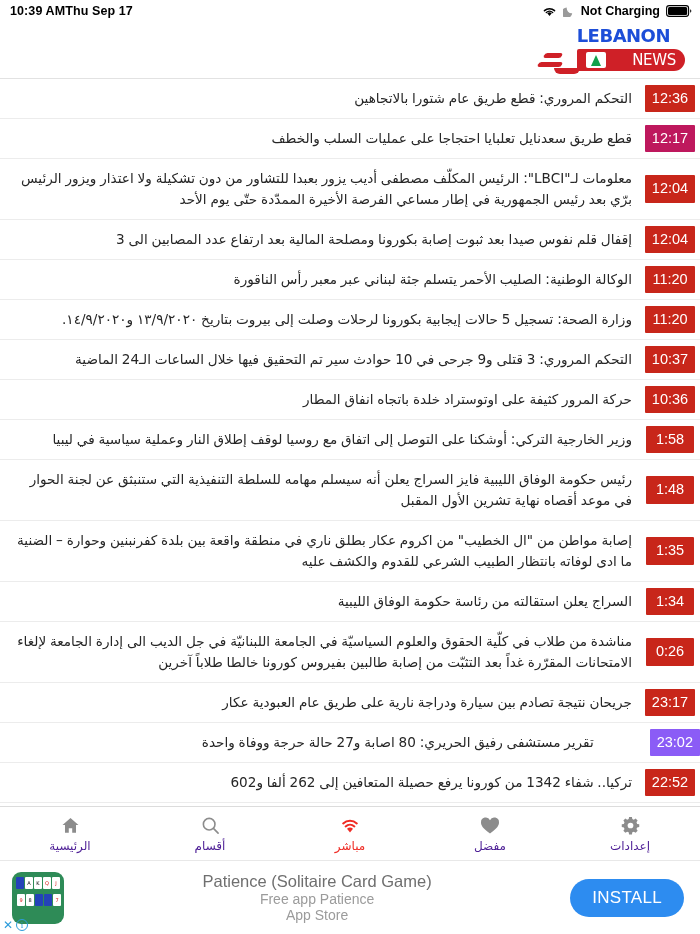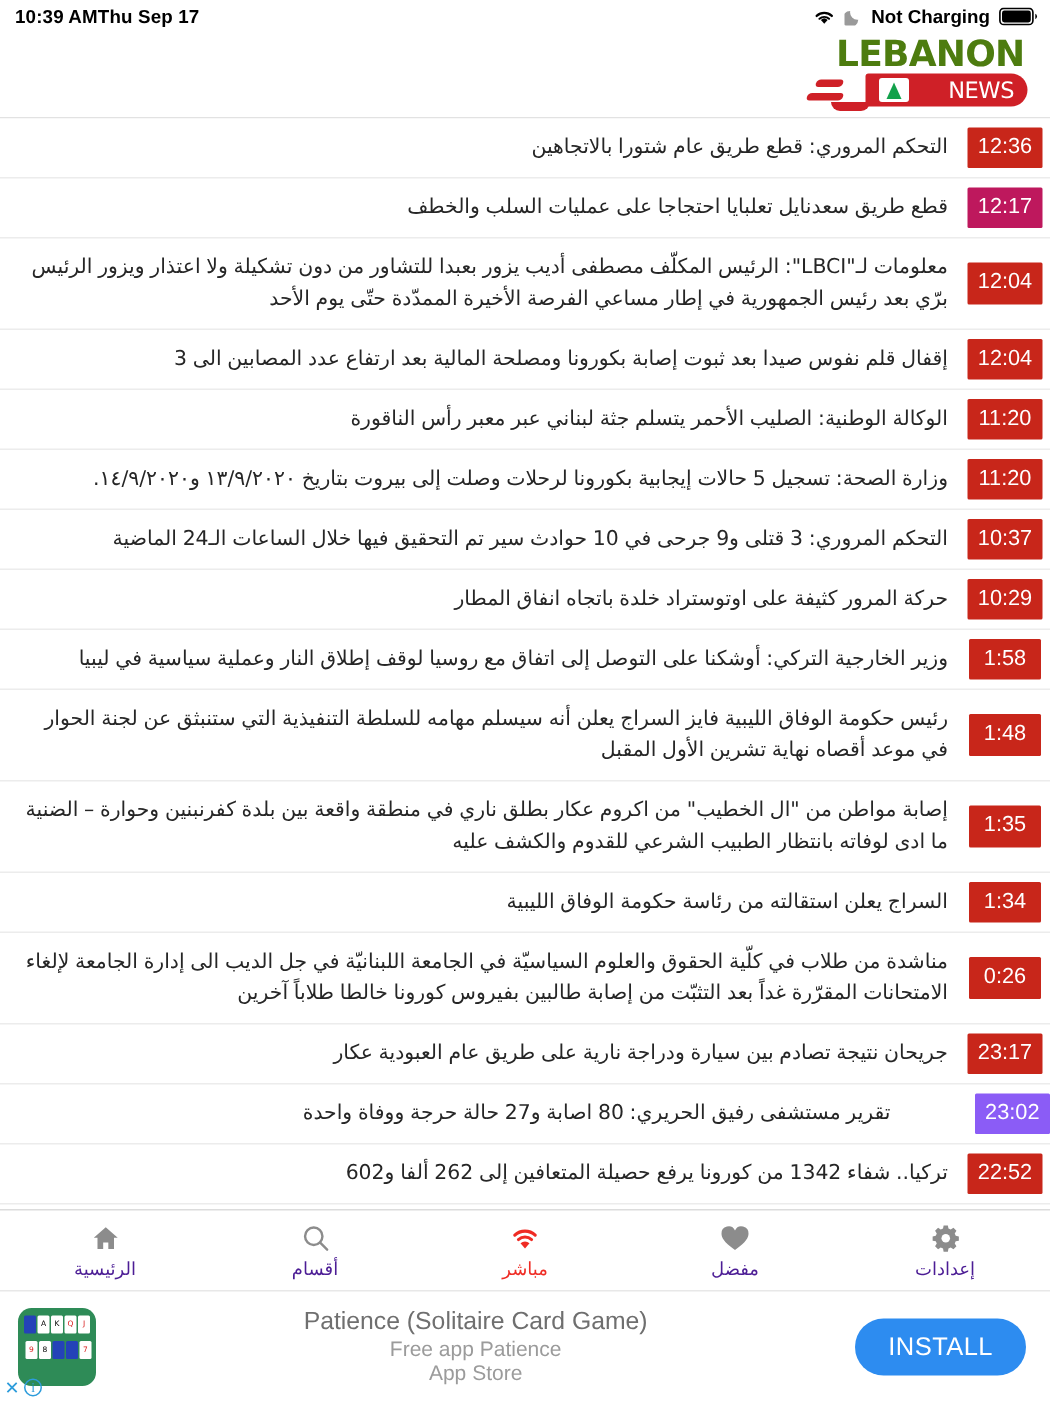--- a/index.html
+++ b/index.html
@@ -65,25 +65,25 @@
     direction: rtl;
   }
   .logo {
     width: 150px;
     height: 52px;
     position: relative;
   }
   .logo-word {
     position: absolute;
     top: 0px;
-    right: 5px;
+    right: 18px;
     font-family: "DejaVu Sans", sans-serif;
-    font-size: 24px;
+    font-size: 18px;
     font-weight: 700;
-    color: #4d7c0f;
+    color: #1d4ed8;
     letter-spacing: -0.5px;
     direction: ltr;
     line-height: 24px;
   }
   .logo-banner {
     position: absolute;
     top: 25px;
     right: 3px;
     width: 108px;
     height: 22px;
@@ -385,21 +385,21 @@
         <div class="news-title">وزارة الصحة: تسجيل 5 حالات إيجابية بكورونا لرحلات وصلت إلى بيروت بتاريخ ١٣/٩/٢٠٢٠ و١٤/٩/٢٠٢٠.</div>
       </div>
       <div class="news-row">
         <div class="news-time">
           <span class="badge" style="background: rgb(200, 38, 26);">10:37</span>
         </div>
         <div class="news-title">التحكم المروري: 3 قتلى و9 جرحى في 10 حوادث سير تم التحقيق فيها خلال الساعات الـ24 الماضية</div>
       </div>
       <div class="news-row">
         <div class="news-time">
-          <span class="badge" style="background: rgb(200, 38, 26);">10:29</span>
+          <span class="badge" style="background: rgb(200, 38, 26);">10:36</span>
         </div>
         <div class="news-title">حركة المرور كثيفة على اوتوستراد خلدة باتجاه انفاق المطار</div>
       </div>
       <div class="news-row">
         <div class="news-time">
           <span class="badge" style="background: rgb(200, 38, 26);">1:58</span>
         </div>
         <div class="news-title">وزير الخارجية التركي: أوشكنا على التوصل إلى اتفاق مع روسيا لوقف إطلاق النار وعملية سياسية في ليبيا</div>
       </div>
       <div class="news-row">

